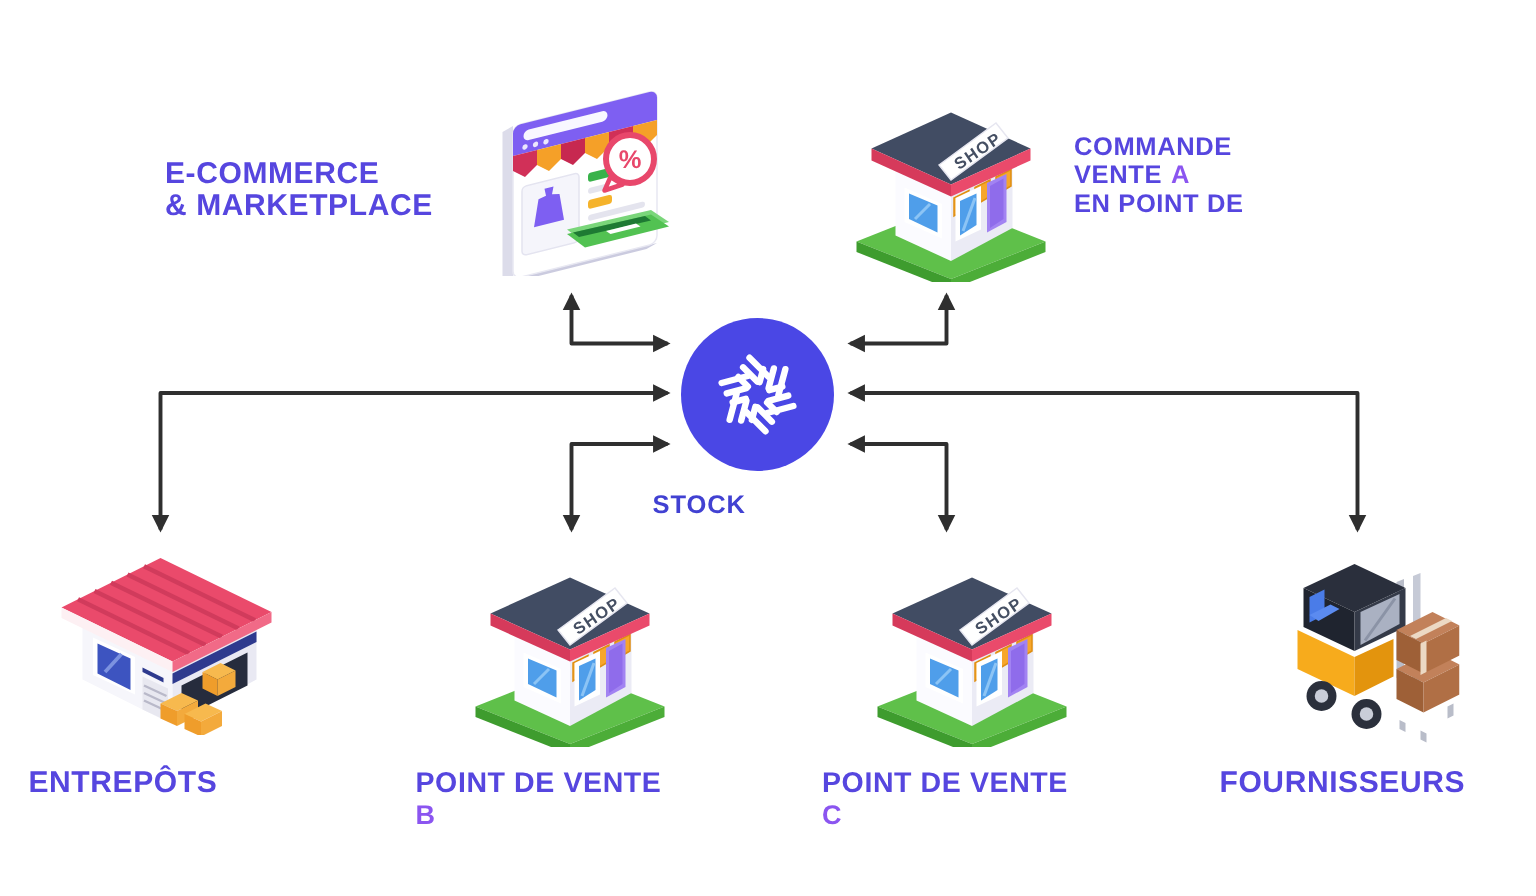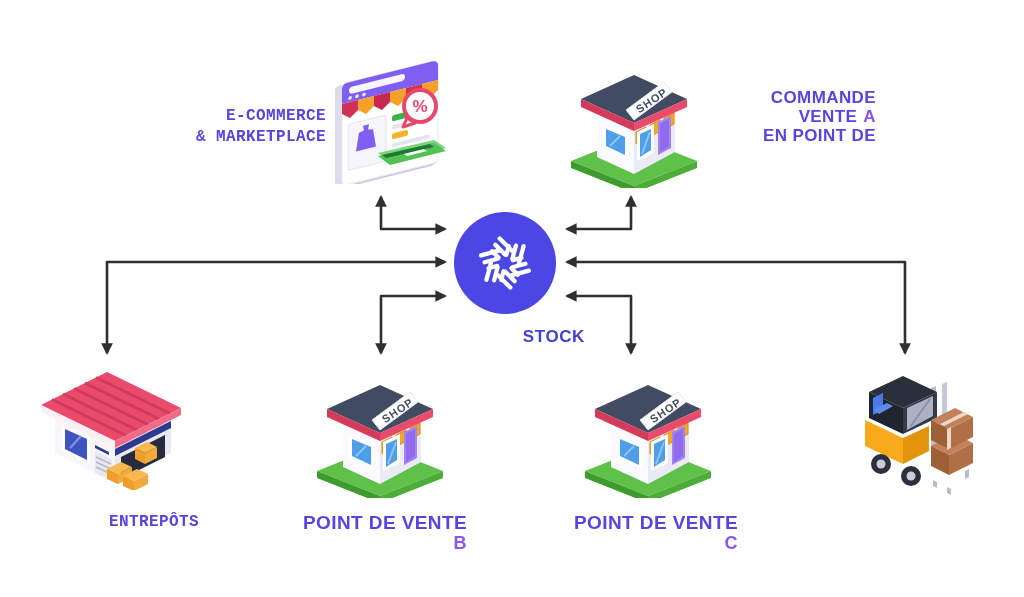--- a/index.html
+++ b/index.html
@@ -1,28 +1,28 @@
 <!DOCTYPE html>
 <html><head>
 <meta charset="utf-8">
 <style>
   html,body{margin:0;padding:0;background:#ffffff;}
   #canvas{position:relative;width:1024px;height:597px;background:#ffffff;overflow:hidden;
           font-family:"Liberation Sans",sans-serif;}
   #arrows{position:absolute;left:0;top:0;width:1024px;height:597px;}
   .icon{position:absolute;}
   .icon svg{width:100%;height:100%;display:block;}
-  .label{position:absolute;font-weight:bold;color:#5646df;text-align:right;letter-spacing:.4px;}
+  .label{position:absolute;font-weight:bold;color:#5646df;text-align:left;letter-spacing:.4px;}
   .label span{display:block;}
-  .sz-big{font-size:16px;line-height:21px;font-family:Liberation Mono, monospace;}
+  .sz-big{font-size:20px;line-height:21px;}
   .sz-pdv{font-size:19px;line-height:21px;}
   .sz-cmd{font-size:17px;line-height:19px;}
   .hub-circle{position:absolute;left:454px;top:212px;width:102px;height:102px;border-radius:50%;
               background:#4a47e5;display:flex;align-items:center;justify-content:center;}
-  .hub-label{left:445px;top:328px;width:140px;font-size:17px;line-height:18px;color:#4141d2;letter-spacing:.6px;}
+  .hub-label{left:435px;top:328px;width:140px;font-size:17px;line-height:18px;color:#4141d2;letter-spacing:.6px;}
   .accent{color:#8b55f0;display:inline !important;margin-left:6px;}
   .letter-line{font-size:18px;color:#8b55f0;}
 </style>
 </head>
 <body>
 
 <div id="canvas">
 
   <svg id="arrows" viewBox="0 0 1024 597">
     <defs>
@@ -279,14 +279,17 @@
   <div class="label sz-pdv" style="left:277px;top:512px;width:190px">
     <span>POINT DE VENTE</span>
     <span class="letter-line">B</span>
   </div>
 
   <div class="label sz-pdv" style="left:548px;top:512px;width:190px">
     <span>POINT DE VENTE</span>
     <span class="letter-line">C</span>
   </div>
 
+  <div class="label sz-big" style="left:813px;top:512px;width:190px">
+    <span>FOURNISSEURS</span>
+  </div>
 
 </div>
 
 </body></html>

